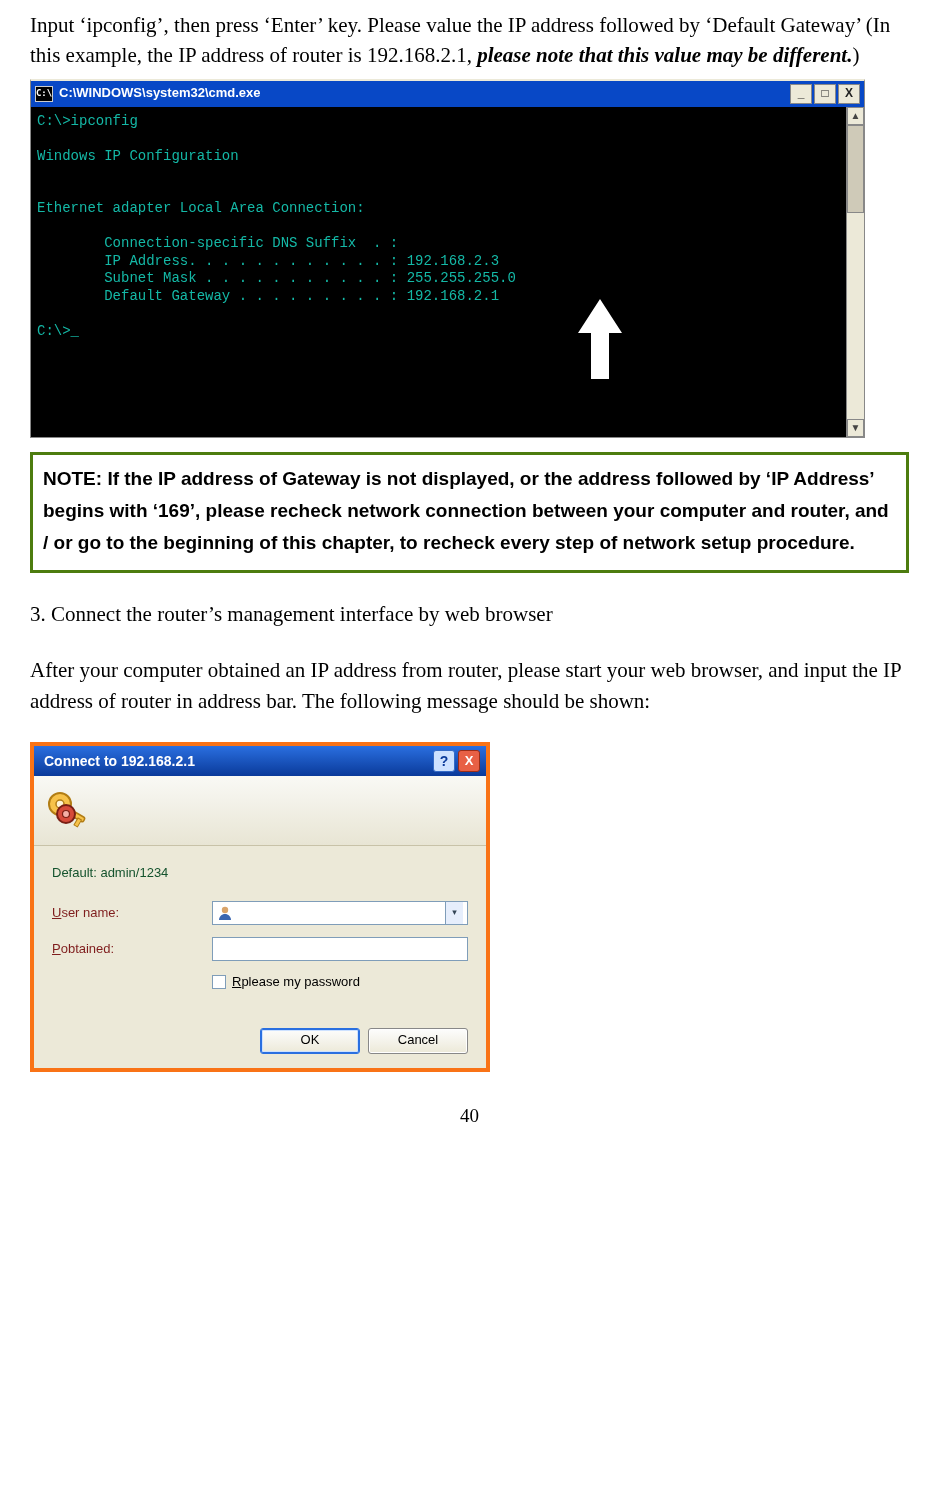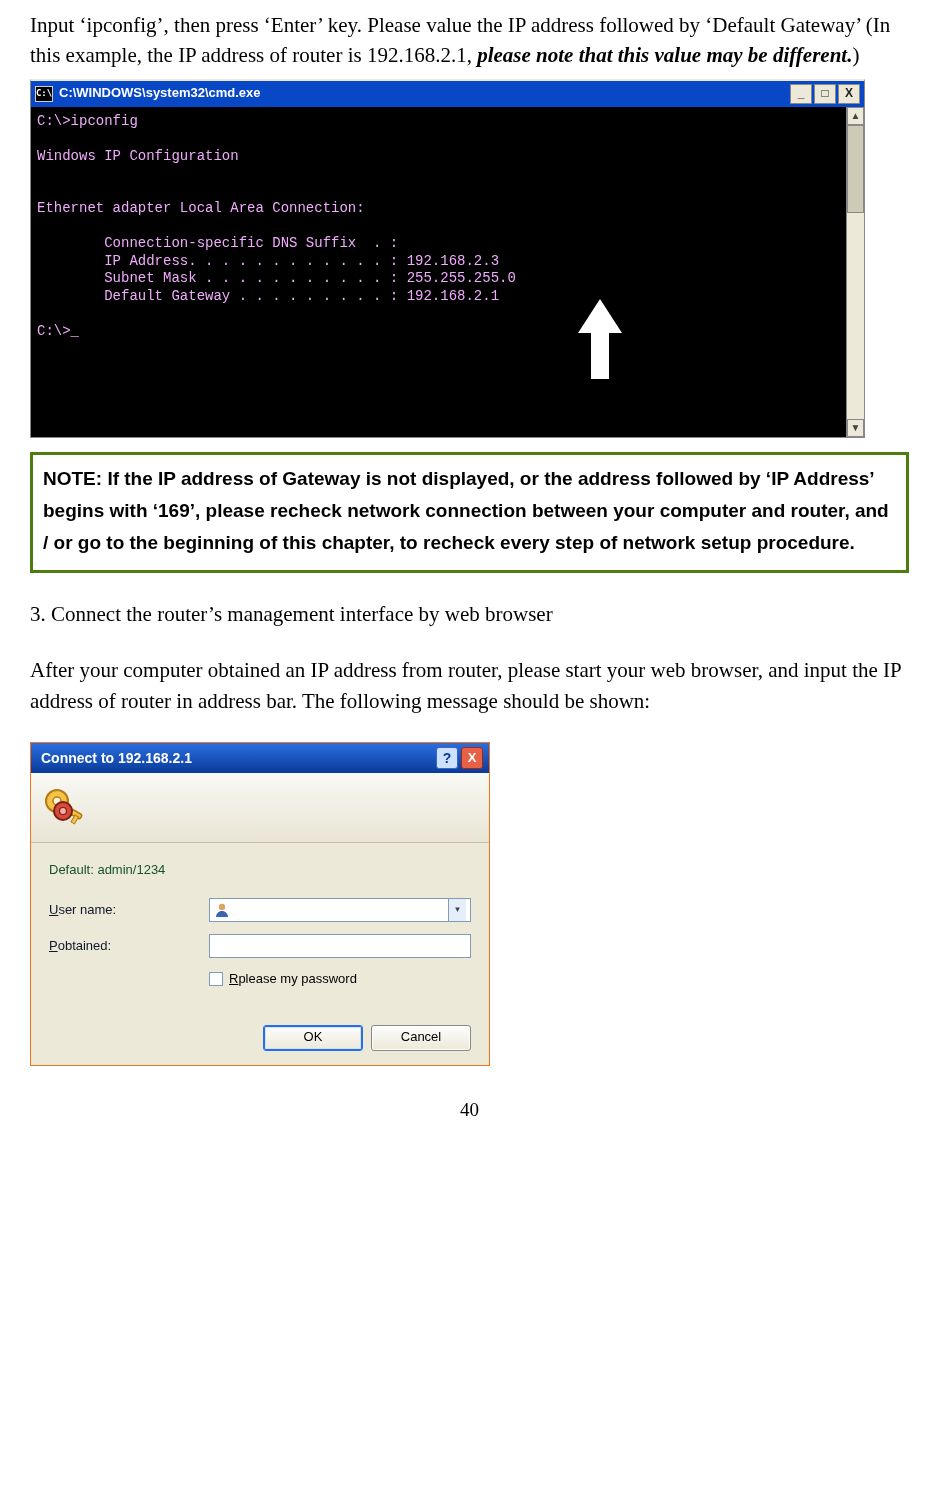--- a/index.html
+++ b/index.html
@@ -48,21 +48,21 @@
     .cmd-btn {
       width: 22px; height: 20px;
       background: #ece9d8; border: 1px solid #888;
       font-family: Arial, sans-serif; font-size: 12px; font-weight: bold;
       display: flex; align-items: center; justify-content: center; color:#222;
     }
     .cmd-body-wrap { display:flex; }
     .cmd-body {
       flex: 1;
       background: #000;
-      color: #f0abfc;
+      color: #14b8a6;
       font-family: "Lucida Console", "Courier New", monospace;
       font-size: 14px;
       line-height: 1.25;
       padding: 6px 6px 6px 6px;
       white-space: pre;
       position: relative;
       min-height: 330px;
     }
     .cmd-scroll {
       width: 18px; background:#ece9d8; border-left:1px solid #888;
@@ -94,21 +94,21 @@
       font-weight: bold;
       line-height: 1.7;
       margin-bottom: 26px;
     }
 
     .section-para { margin: 0 0 26px 0; }
 
     
     .xp-dialog {
       width: 460px;
-      border: 1px solid #f97316;
+      border: 4px solid #f97316;
       background: #ece9d8;
       font-family: Tahoma, Arial, sans-serif;
       font-size: 13px;
       margin-bottom: 30px;
     }
     .xp-titlebar {
       height: 30px;
       background: linear-gradient(to bottom, #2a6fe0 0%, #0a3a9a 100%);
       display:flex; align-items:center;
       padding: 0 6px 0 10px;
@@ -132,21 +132,21 @@
       height: 70px;
       background: linear-gradient(to bottom, #f9f9f5 0%, #e8e5d4 100%);
       border-bottom: 1px solid #c8c2a8;
       padding: 10px;
       display:flex; align-items:center;
     }
     .keys-icon { width: 50px; height: 50px; }
     .xp-bodyarea { padding: 18px 18px 14px 18px; }
     .server-line { color:#14532d; margin-bottom: 18px; }
     .form-row { display:flex; align-items:center; margin-bottom: 12px; }
-    .form-label { width: 160px; color:#0f172a; }
+    .form-label { width: 160px; color:#7f1d1d; }
     .underline-letter { text-decoration: underline; }
     .form-control {
       flex:1; display:flex; align-items:center;
       height: 24px; background:#fff;
       border: 1px solid #7f9db9;
       padding: 0 4px;
     }
     .combo-icon { width:16px; height:16px; margin-right:4px; display:flex; align-items:center; justify-content:center; }
     .combo-drop {
       width: 18px; height: 22px; margin-left:auto;

